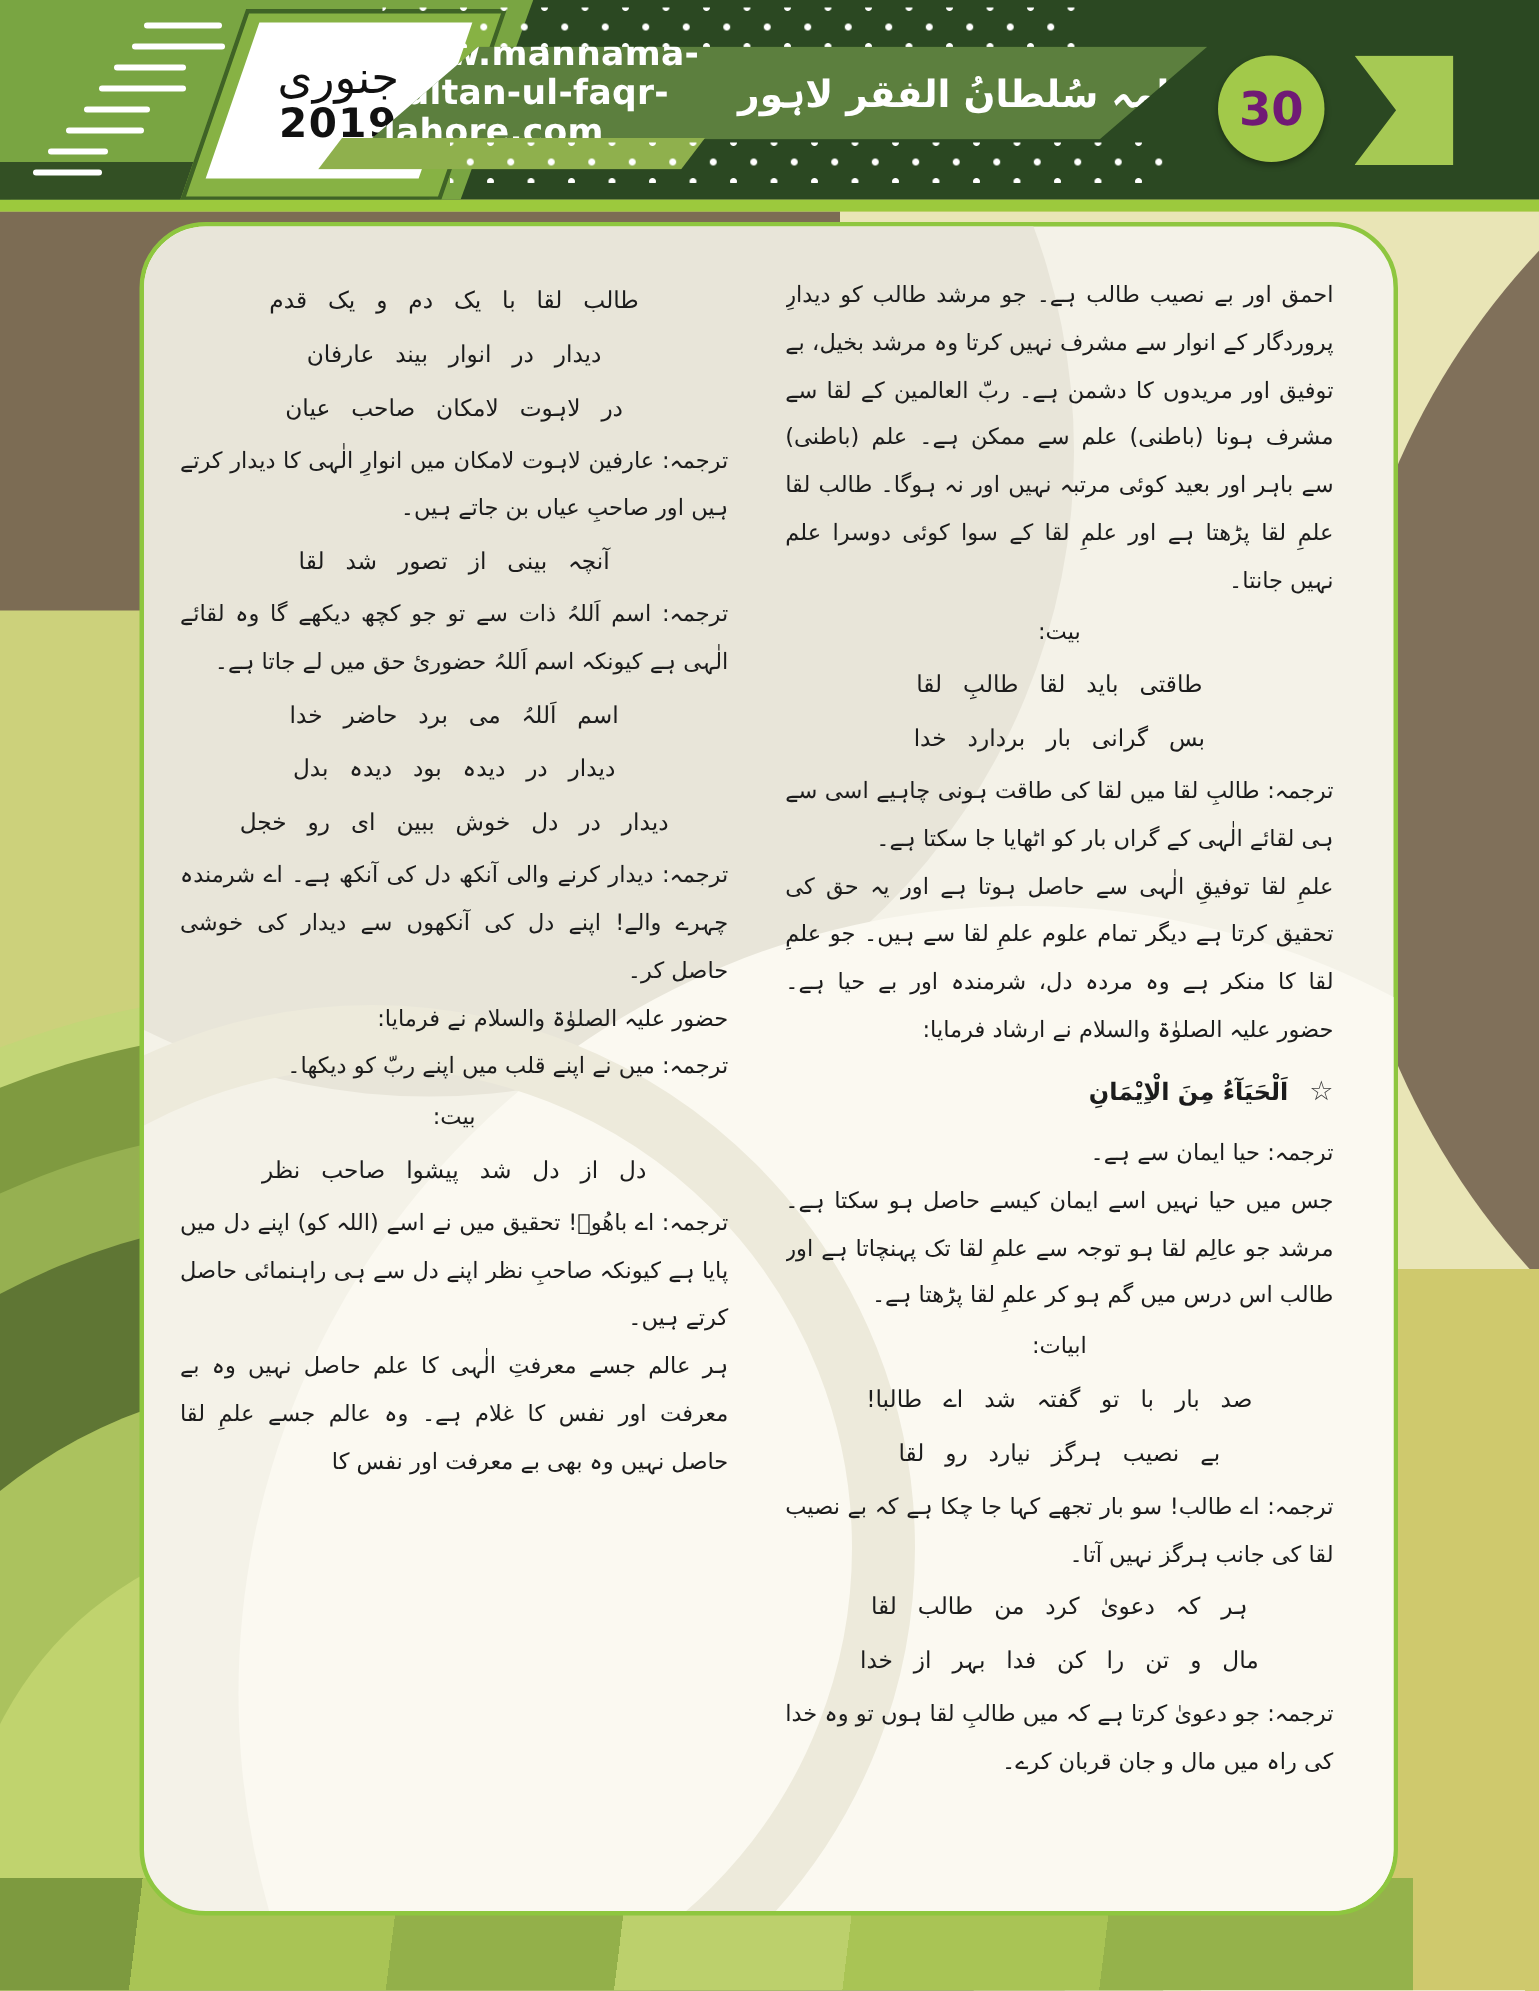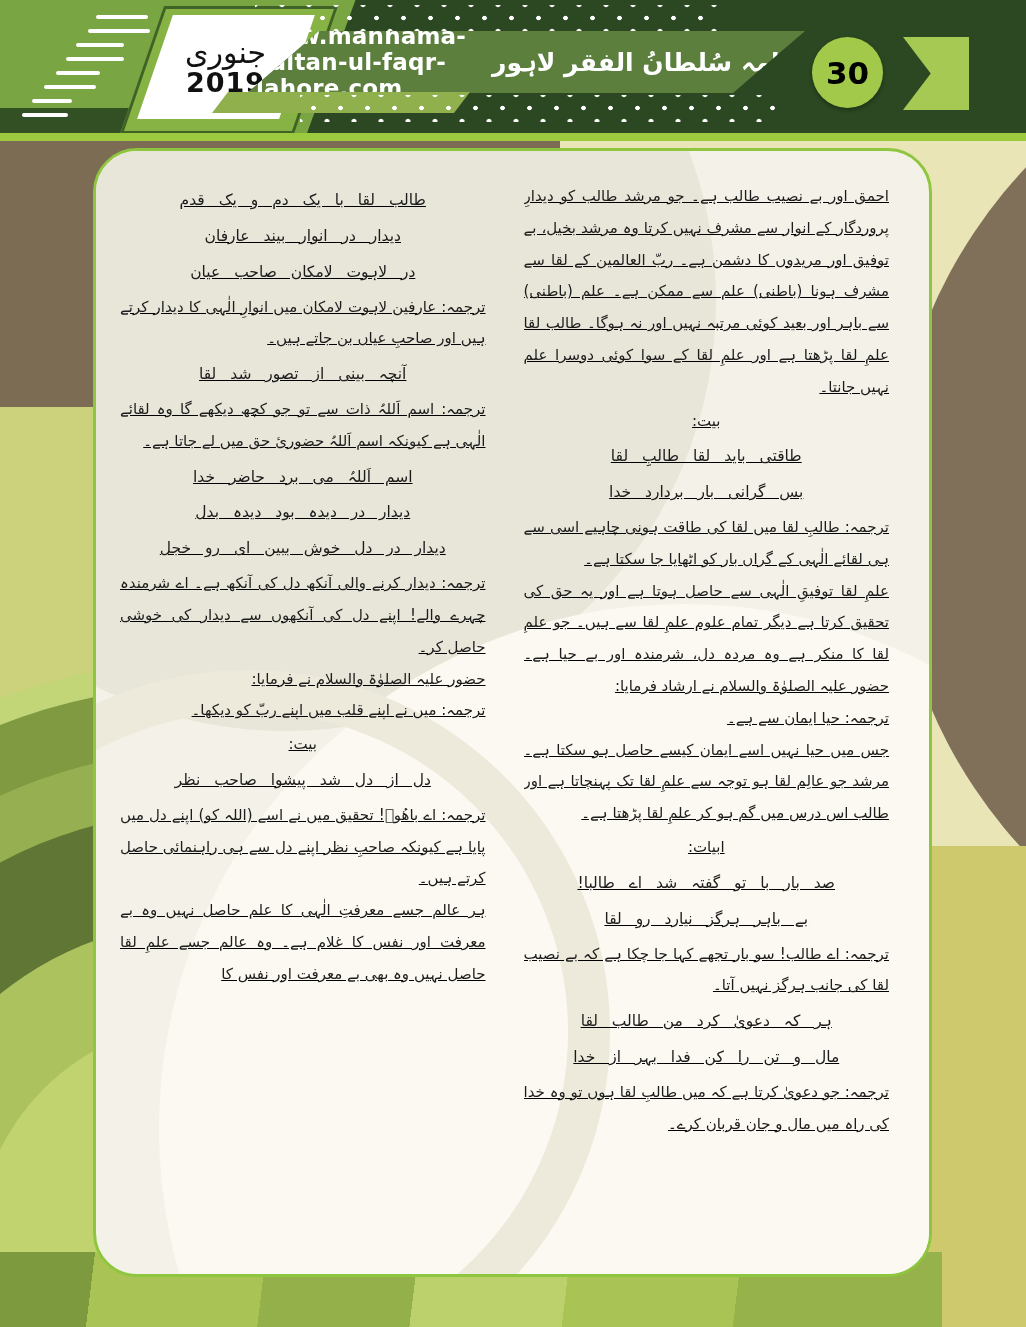--- a/index.html
+++ b/index.html
@@ -44,33 +44,33 @@
   #band-sub{position:absolute;left:212px;top:92px;width:258px;height:21px;background:#8fb04d;
     clip-path:polygon(16px 0,100% 0,calc(100% - 16px) 100%,0 100%);}
   .dots{position:absolute;background-image:radial-gradient(circle,#fff 0 2px,rgba(0,0,0,0) 2.6px);
     background-size:27px 13px;background-position:0 0, 13px 6px;}
   .dots.d2{background-image:radial-gradient(circle,#fff 0 2px,rgba(0,0,0,0) 2.6px),radial-gradient(circle,#fff 0 2px,rgba(0,0,0,0) 2.6px);
     background-size:27px 26px,27px 26px;background-position:0 0,13.5px 13px;}
   #dots-top{left:255px;top:5px;width:465px;height:27px;}
   #dots-bottom{left:300px;top:95px;width:478px;height:27px;}
   #page-circle{position:absolute;left:812px;top:37px;width:71px;height:71px;border-radius:50%;
     background:#a2c94a;box-shadow:0 2px 4px rgba(0,0,0,.35);display:flex;align-items:center;justify-content:center;}
-  #page-num{font-size:31px;font-weight:bold;color:#000000;}
+  #page-num{font-size:31px;font-weight:bold;color:#701a75;}
   #chevron{position:absolute;left:903px;top:37px;width:66px;height:73px;background:#a6c954;
     clip-path:polygon(0 0,100% 0,100% 100%,0 100%,42% 50%);}
 
   
   #card{position:absolute;left:93px;top:148px;width:839px;height:1129px;z-index:3;
     background:#f4f2e8;border:3px solid #8ec63f;border-radius:44px;overflow:hidden;box-sizing:border-box;}
   .decor{position:absolute;border-radius:50%;}
   #decA{left:-240px;top:-280px;width:860px;height:860px;background:#e8e5d9;}
   #decB{right:-280px;bottom:-380px;width:1050px;height:1050px;background:#fbf9f1;}
   #decC{left:-210px;bottom:-120px;width:640px;height:640px;background:rgba(0,0,0,0);border:42px solid #edeadb;}
   #cols{position:absolute;left:0;top:0;width:100%;height:100%;box-sizing:border-box;
-    padding:30px 40px 20px 24px;display:flex;gap:38px;text-decoration:underline;}
+    padding:30px 40px 20px 24px;display:flex;gap:38px;}
   .col{flex:1 1 0;direction:rtl;color:#1c1c1c;overflow:hidden;}
   .block{font-size:15px;line-height:2.12;}
   .block.para{text-align:justify;}
   .block.verse{text-align:center;word-spacing:9px;font-size:15.5px;margin:3px 18px;}
   .block.label{text-align:center;margin-top:2px;}
   .block.hadith{text-align:right;font-size:16px;font-weight:bold;margin:6px 0;}
   .block.hadith .star{font-weight:normal;color:#3c3c3c;margin-left:14px;font-size:18px;}
 </style>
 </head>
 <body>
@@ -149,25 +149,26 @@
           <div class="block para">ترجمہ: اے باھُوؒ! تحقیق میں نے اسے (اللہ کو) اپنے دل میں پایا ہے کیونکہ صاحبِ نظر اپنے دل سے ہی راہنمائی حاصل کرتے ہیں۔</div>
           <div class="block para">ہر عالم جسے معرفتِ الٰہی کا علم حاصل نہیں وہ بے معرفت اور نفس کا غلام ہے۔ وہ عالم جسے علمِ لقا حاصل نہیں وہ بھی بے معرفت اور نفس کا</div>
         </div>
       <div class="col">
           <div class="block para">احمق اور بے نصیب طالب ہے۔ جو مرشد طالب کو دیدارِ پروردگار کے انوار سے مشرف نہیں کرتا وہ مرشد بخیل، بے توفیق اور مریدوں کا دشمن ہے۔ ربّ العالمین کے لقا سے مشرف ہونا (باطنی) علم سے ممکن ہے۔ علم (باطنی) سے باہر اور بعید کوئی مرتبہ نہیں اور نہ ہوگا۔ طالب لقا علمِ لقا پڑھتا ہے اور علمِ لقا کے سوا کوئی دوسرا علم نہیں جانتا۔</div>
           <div class="block label">بیت:</div>
           <div class="block verse">طاقتی باید لقا طالبِ لقا</div>
           <div class="block verse">بس گرانی بار بردارد خدا</div>
           <div class="block para">ترجمہ: طالبِ لقا میں لقا کی طاقت ہونی چاہیے اسی سے ہی لقائے الٰہی کے گراں بار کو اٹھایا جا سکتا ہے۔</div>
           <div class="block para">علمِ لقا توفیقِ الٰہی سے حاصل ہوتا ہے اور یہ حق کی تحقیق کرتا ہے دیگر تمام علوم علمِ لقا سے ہیں۔ جو علمِ لقا کا منکر ہے وہ مردہ دل، شرمندہ اور بے حیا ہے۔ حضور علیہ الصلوٰۃ والسلام نے ارشاد فرمایا:</div>
+          <div class="block hadith"><span class="star">☆</span><span>اَلْحَیَآءُ مِنَ الْاِیْمَانِ</span></div>
           <div class="block para">ترجمہ: حیا ایمان سے ہے۔</div>
           <div class="block para">جس میں حیا نہیں اسے ایمان کیسے حاصل ہو سکتا ہے۔ مرشد جو عالِم لقا ہو توجہ سے علمِ لقا تک پہنچاتا ہے اور طالب اس درس میں گم ہو کر علمِ لقا پڑھتا ہے۔</div>
           <div class="block label">ابیات:</div>
           <div class="block verse">صد بار با تو گفتہ شد اے طالبا!</div>
-          <div class="block verse">بے باہر ہرگز نیارد رو لقا</div>
+          <div class="block verse">بے نصیب ہرگز نیارد رو لقا</div>
           <div class="block para">ترجمہ: اے طالب! سو بار تجھے کہا جا چکا ہے کہ بے نصیب لقا کی جانب ہرگز نہیں آتا۔</div>
           <div class="block verse">ہر کہ دعویٰ کرد من طالب لقا</div>
           <div class="block verse">مال و تن را کن فدا بہر از خدا</div>
           <div class="block para">ترجمہ: جو دعویٰ کرتا ہے کہ میں طالبِ لقا ہوں تو وہ خدا کی راہ میں مال و جان قربان کرے۔</div>
         </div>
     </div>
   </div>
 
 </div>
 

